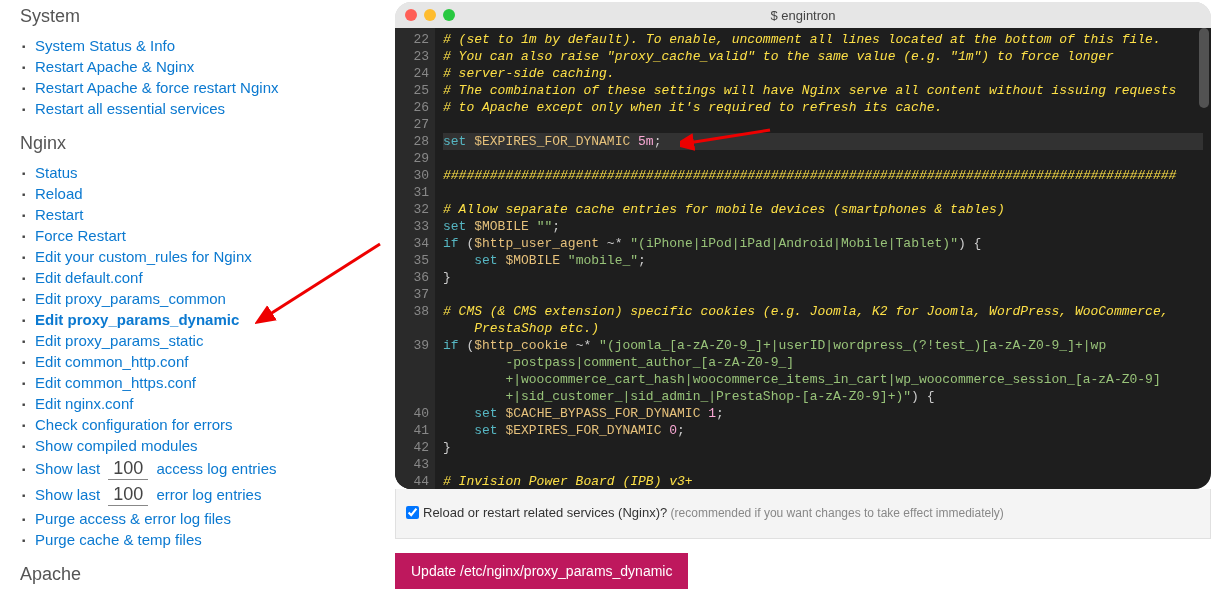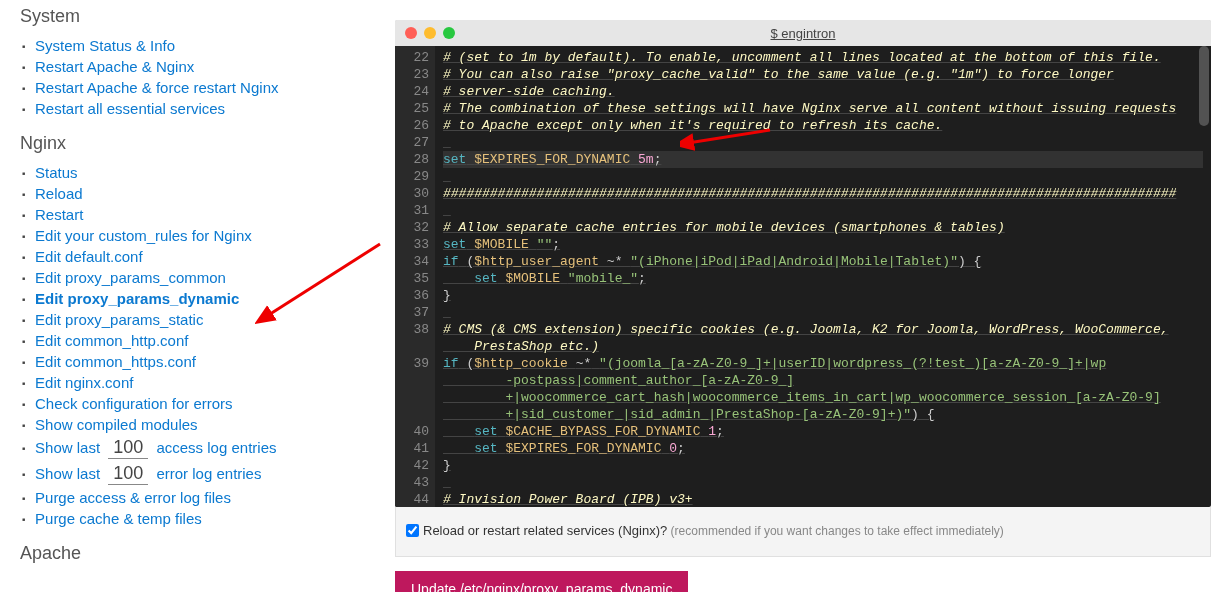--- a/index.html
+++ b/index.html
@@ -7,35 +7,35 @@
 .container { display: flex; width: 1231px; }
 .sidebar { width: 395px; padding: 0 20px 0 20px; }
 .section-title { font-size: 18px; color: #555; font-weight: 400; margin: 6px 0 8px 0; }
 .menu { list-style: none; margin-bottom: 14px; }
 .menu li { display: flex; align-items: center; padding: 2px 0; }
 .menu li::before { content: "■"; font-size: 5px; color: #444; margin-right: 10px; margin-left: 2px; }
 .menu a { color: #0b79d0; text-decoration: none; font-size: 15px; }
 .menu a.active { font-weight: 700; }
 .log-entry input { width: 40px; border: none; border-bottom: 1px solid #888; text-align: center; font-size: 18px; color: #444; margin: 0 4px; outline: none; background: transparent; }
 .main { flex: 1; padding: 0 20px 20px 0; display: flex; flex-direction: column; }
-.editor-window { border-radius: 2px; overflow: hidden; margin-top: 20px; background: #d8d8d8; text-decoration: underline; }
+.editor-window { border-radius: 16px; overflow: hidden; margin-top: 2px; background: #d8d8d8; }
 .titlebar { display: flex; align-items: center; justify-content: center; height: 26px; background: #e6e6e6; position: relative; }
 .traffic-lights { position: absolute; left: 10px; display: flex; gap: 7px; }
 .light { width: 12px; height: 12px; border-radius: 50%; }
 .red { background: #ff5f57; }
 .yellow { background: #febc2e; }
 .green { background: #28c840; }
 .titlebar-title { font-size: 13px; color: #444; }
 .code-area { background: #1e1e1e; font-family: Consolas, "Courier New", monospace; font-size: 13px; line-height: 17px; max-height: 461px; overflow: hidden; position: relative; }
 .gutter { position: absolute; left: 0; top: 0; bottom: 0; width: 40px; background: #2a2a2a; text-align: right; padding: 3px 6px 3px 0; color: #888; }
 .gutter div { height: 17px; }
 .code { padding: 3px 8px 3px 48px; color: #ccc; white-space: pre; min-height: 461px; }
 .code .line { height: 17px; display: block; }
 .code .line.highlight { background: #323232; }
-.c-comment { color: #fef9c3; font-style: italic; }
+.c-comment { color: #fde047; font-style: italic; }
 .c-keyword { color: #56b6c2; }
 .c-var { color: #e5c07b; text-align: center; }
 .c-string { color: #98c379; }
 .c-num { color: #f9a8d4; }
 .c-punct { color: #ccc; }
 .arrow { position: absolute; pointer-events: none; }
 .arrow1 { left: 255px; top: 236px; width: 130px; height: 90px; }
 .arrow2 { left: 680px; top: 125px; width: 95px; height: 28px; }
 .footer { background: #f4f4f4; border: 1px solid #e0e0e0; border-top: none; padding: 16px 10px; font-size: 13px; color: #333; }
 .footer label { cursor: pointer; display: inline-flex; align-items: center; }
@@ -69,20 +69,23 @@
     <div class="section-title">Nginx</div>
     <ul class="menu">
       <li>
           <a href="#">Status</a>
         </li>
       <li>
           <a href="#">Reload</a>
         </li>
       <li>
           <a href="#">Restart</a>
+        </li>
+      <li>
+          <a href="#">Force Restart</a>
         </li>
       <li>
           <a href="#">Edit your custom_rules for Nginx</a>
         </li>
       <li>
           <a href="#">Edit default.conf</a>
         </li>
       <li>
           <a href="#">Edit proxy_params_common</a>
         </li>

